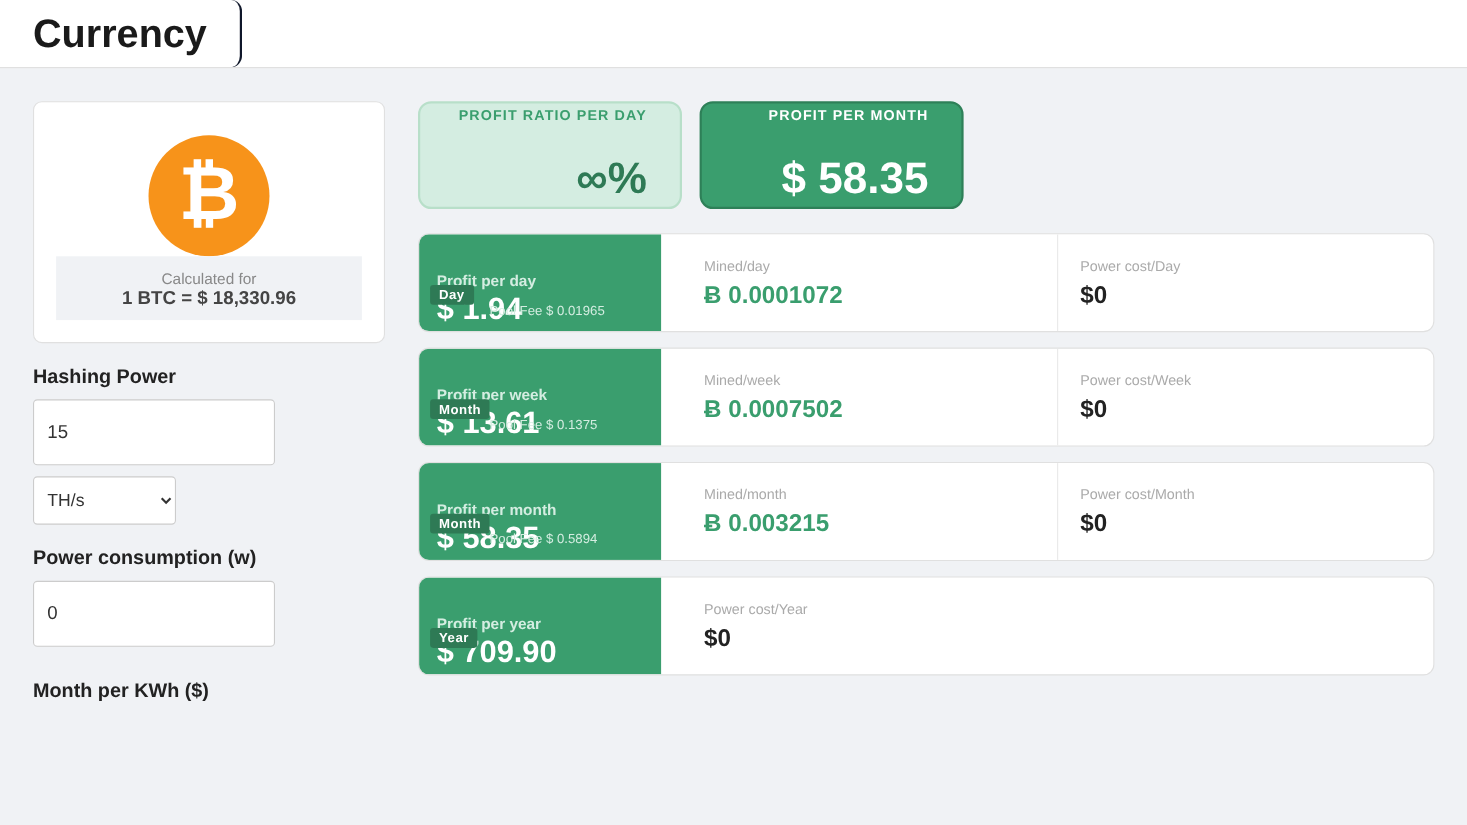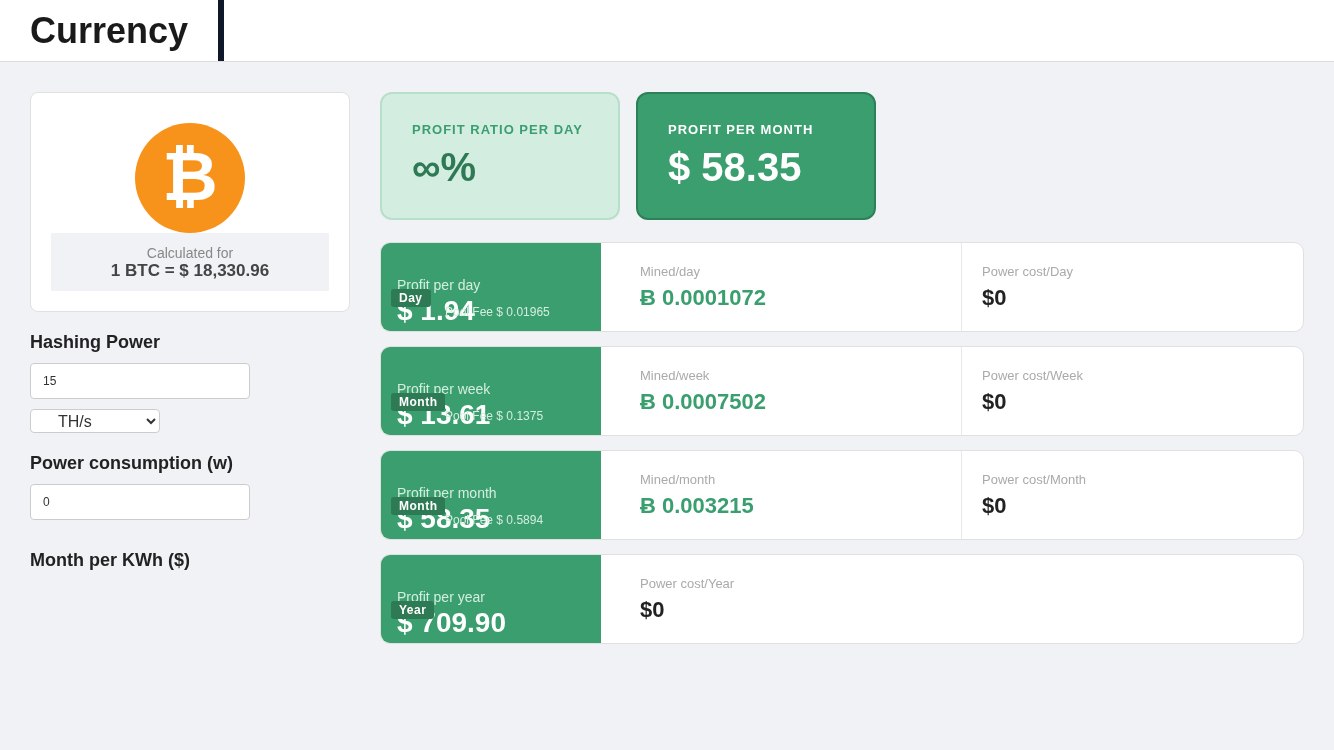--- a/index.html
+++ b/index.html
@@ -21,22 +21,23 @@
       height: 62px;
       padding-left: 0;
     }
     .header-title {
       font-size: 36px;
       font-weight: 900;
       color: #1a1a1a;
       padding: 0 30px;
       display: flex;
       align-items: center;
-      border-right: 6px solid #0f172a;
-      background: #fff;
+      border-right: 2px solid #0f172a;
+      background: #fff;
+      border-radius: 10px;
     }
     .nav-tabs {
       display: flex;
       align-items: stretch;
       list-style: none;
       background: #e8ecef;
       flex: 1;
     }
     .nav-tab {
       display: flex;
@@ -118,63 +119,64 @@
     }
     .form-label {
       font-size: 18px;
       font-weight: 700;
       color: #222;
       margin-bottom: 10px;
       display: block;
     }
     .form-input {
       width: 220px;
-      height: 36px;
+      height: 60px;
       border: 1px solid #ccc;
       border-radius: 4px;
-      font-size: 12px;
+      font-size: 17px;
       padding: 0 12px;
       color: #333;
       background: #fff;
       margin-bottom: 10px;
     }
     .form-select-wrap {
       display: flex;
       align-items: center;
     }
     .form-select {
       width: 130px;
-      height: 24px;
+      height: 44px;
       border: 1px solid #ccc;
       border-radius: 4px;
       font-size: 16px;
-      padding: 0 23px;
+      padding: 0 8px;
       background: #fff;
       color: #333;
       cursor: pointer;
     }
 
     
     .content {
       flex: 1;
     }
 
     
     .top-stats {
       display: flex;
       gap: 16px;
       margin-bottom: 22px;
     }
     .stat-card {
       border-radius: 12px;
-      padding: 28px 30px;
+      padding: 3px 30px;
       display: flex;
       flex-direction: column;
-      align-items: flex-start;
+      align-items: flex-end;
       min-width: 240px;
+      gap: 20px;
     }
     .stat-card.light {
       background: #d4ede1;
       border: 2px solid #b8dfc9;
     }
     .stat-card.dark {
       background: #3a9e6e;
       border: 2px solid #2e8058;
     }
     .stat-card-label {
@@ -224,21 +226,21 @@
       color: #fff;
       font-size: 12px;
       font-weight: 700;
       padding: 2px 8px;
       border-radius: 3px;
       letter-spacing: 0.5px;
     }
     .period-title {
       color: #d4ede1;
       font-size: 14px;
-      font-weight: 400;
+      font-weight: 700;
       margin-bottom: 2px;
       margin-top: 29px;
     }
     .period-amount {
       color: #fff;
       font-size: 28px;
       font-weight: 700;
     }
     .period-fee {
       color: #d4ede1;

